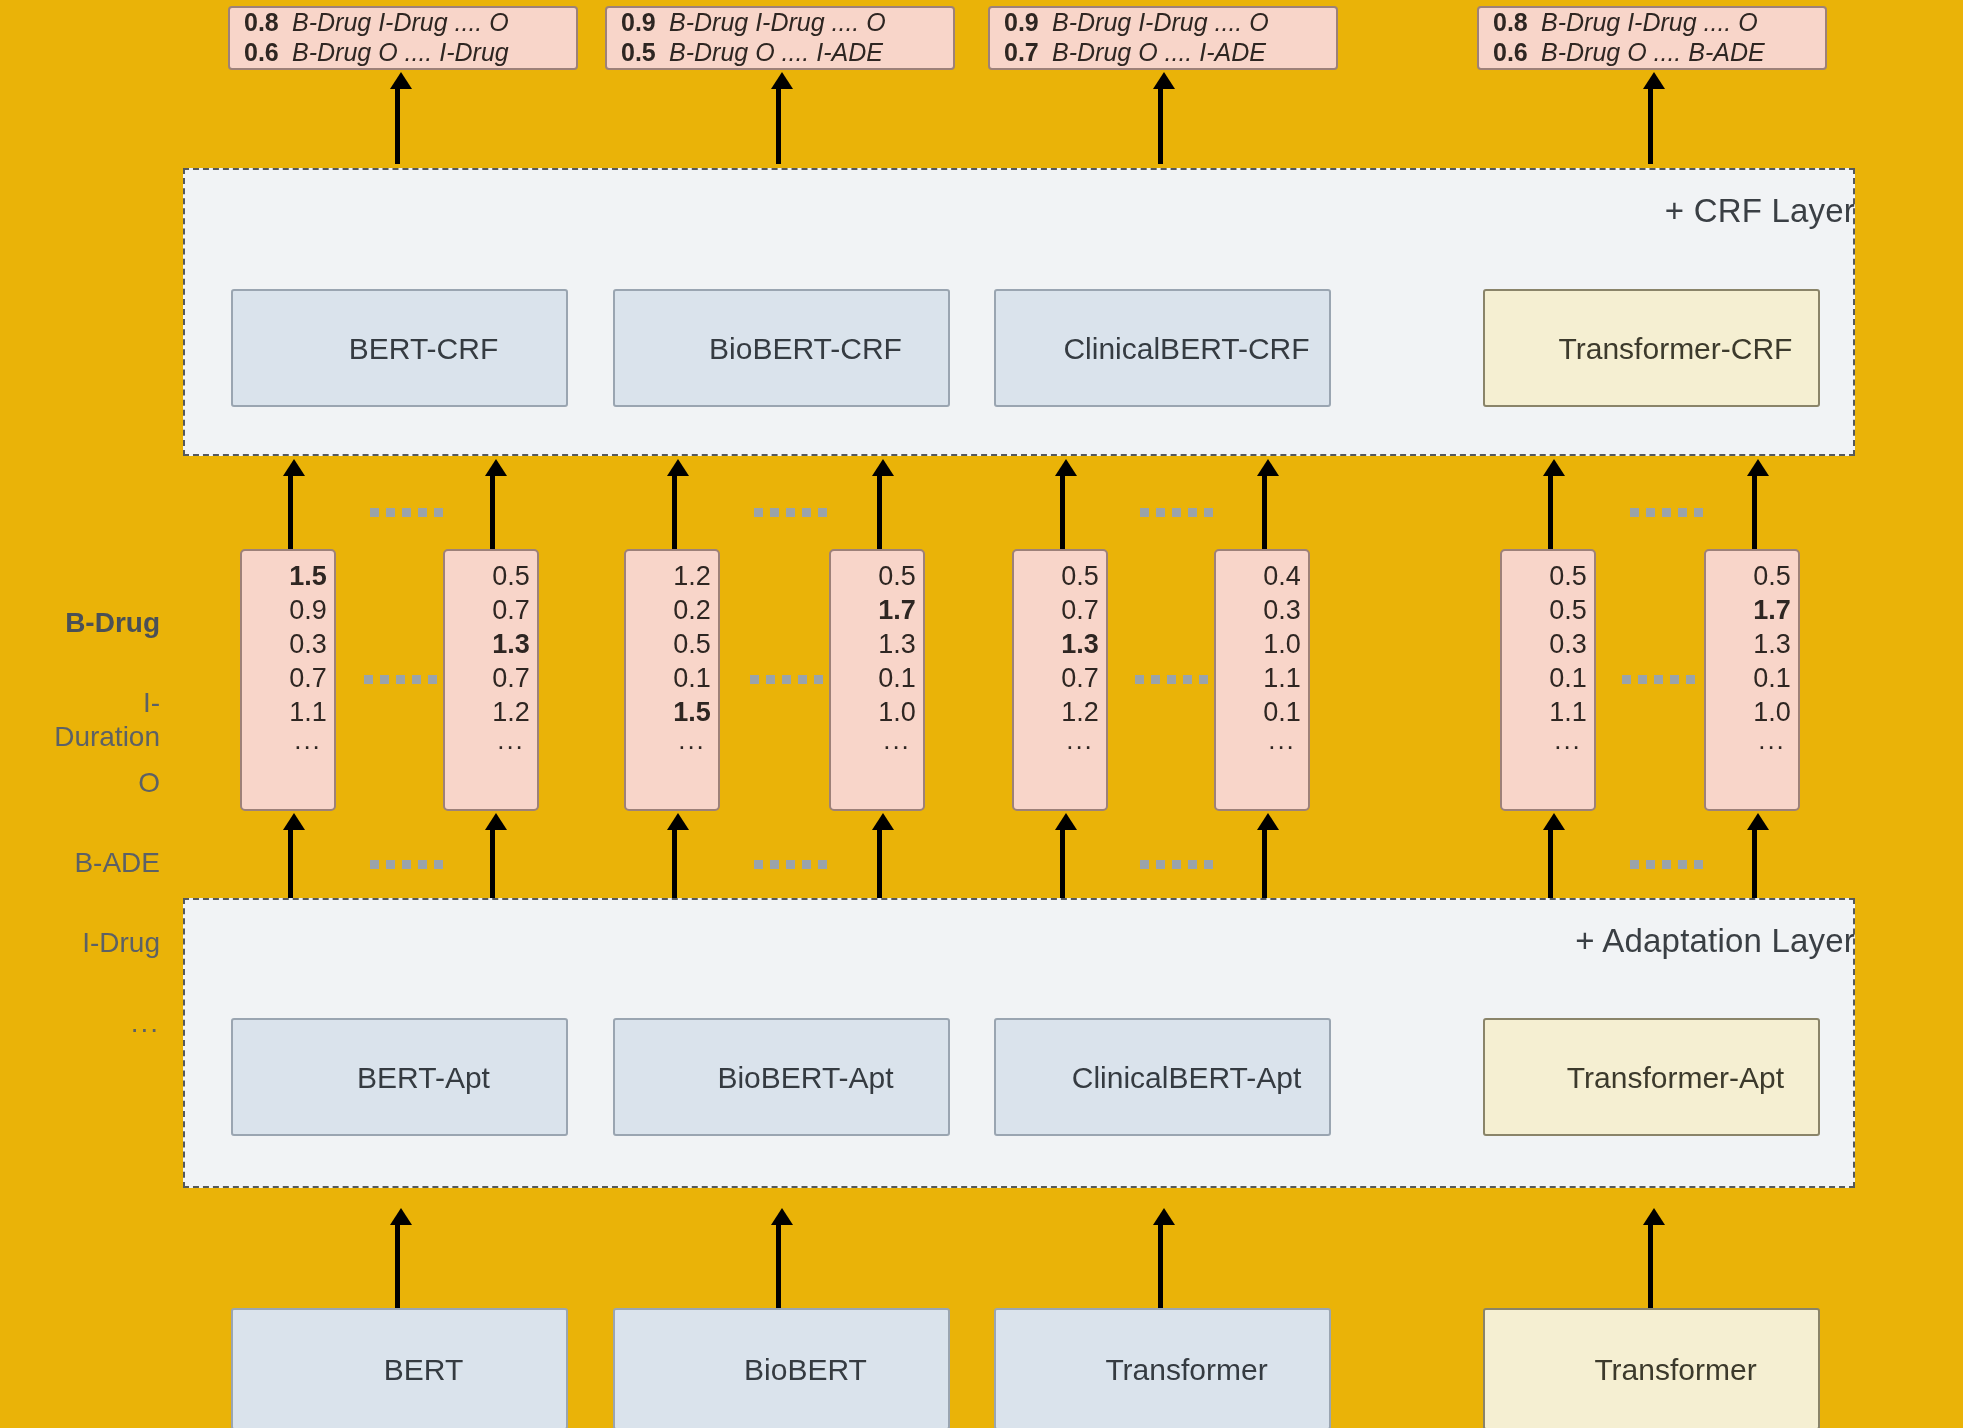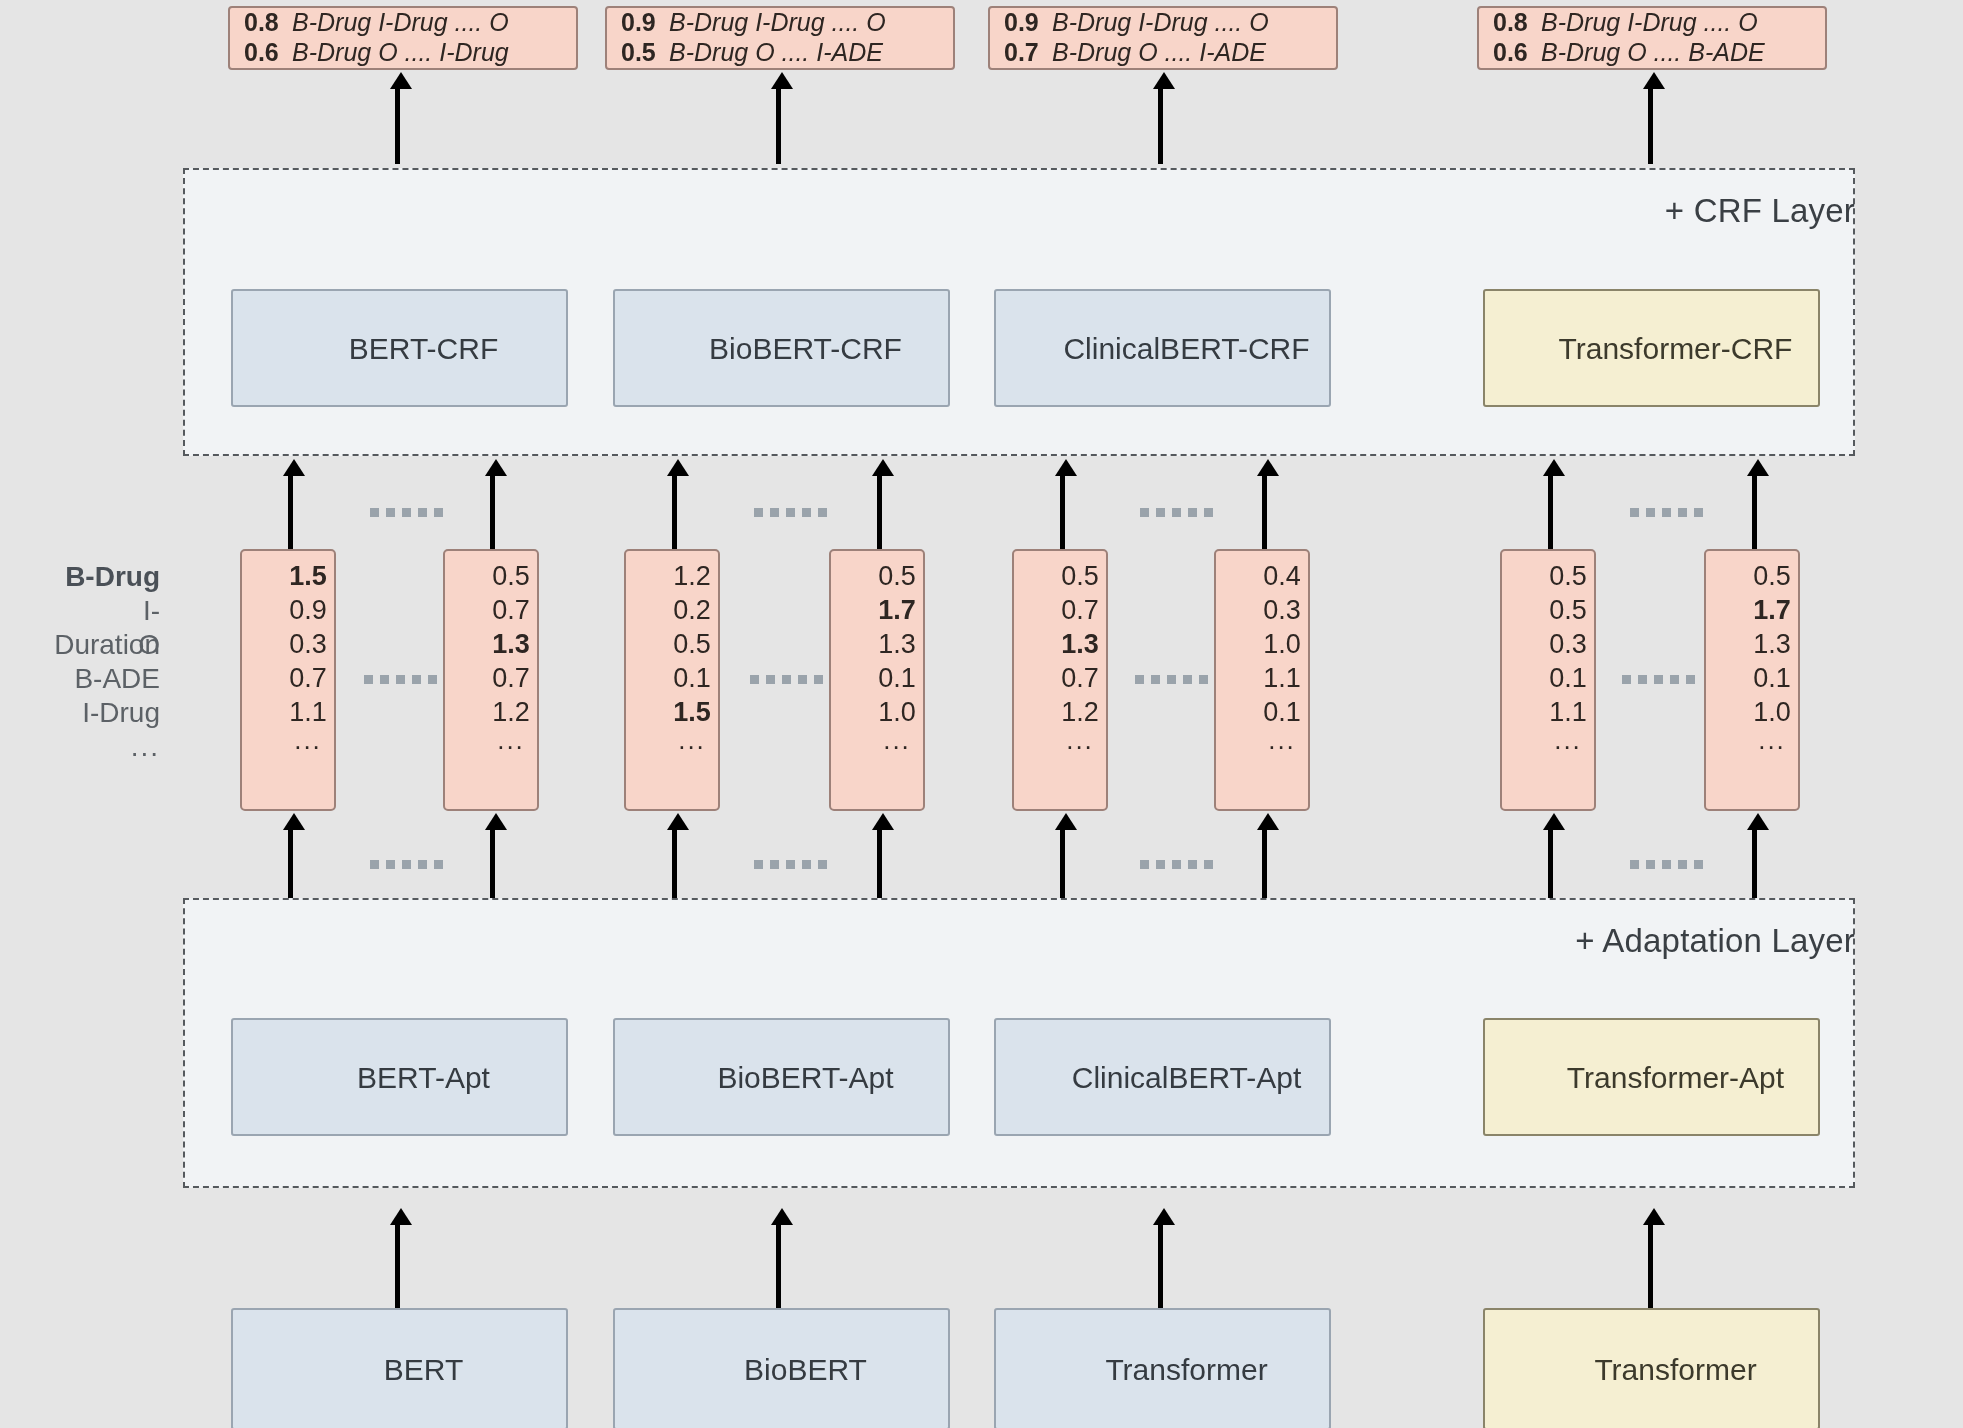--- a/index.html
+++ b/index.html
@@ -9,21 +9,21 @@
   }
   body {
     font-family: "Liberation Sans", sans-serif;
     color: #3a3f44;
   }
   #canvas {
     position: relative;
     width: 1963px;
     height: 1428px;
     overflow: hidden;
-    background: #e5e5e5;
+    background: #eab308;
   }
 
   
   .abs { position: absolute; box-sizing: border-box; padding-left: 48px; }
 
   
   .pred-box {
     background: #f8d5c9;
     border: 2px solid #9d8179;
     border-radius: 4px;
@@ -114,20 +114,21 @@
 
   
   .tag-col {
     text-align: right;
     font-size: 28px;
     color: #5c6166;
   }
   .tag-cell {
     height: 34px;
     line-height: 34px;
+    margin-top: 46px;
   }
   .tag-cell.b { font-weight: bold; color: #4a5057; }
   .tag-cell.ell { letter-spacing: 2px; }
 
   
   .arrow-shaft {
     position: absolute;
     background: #000000;
     width: 5px;
   }

